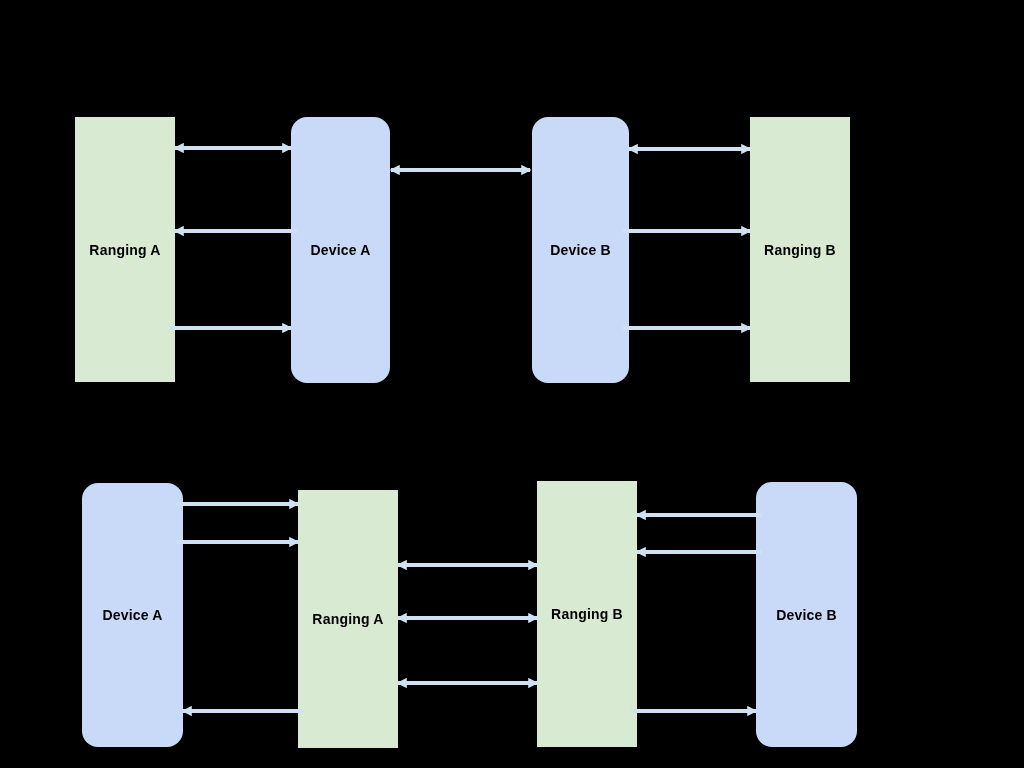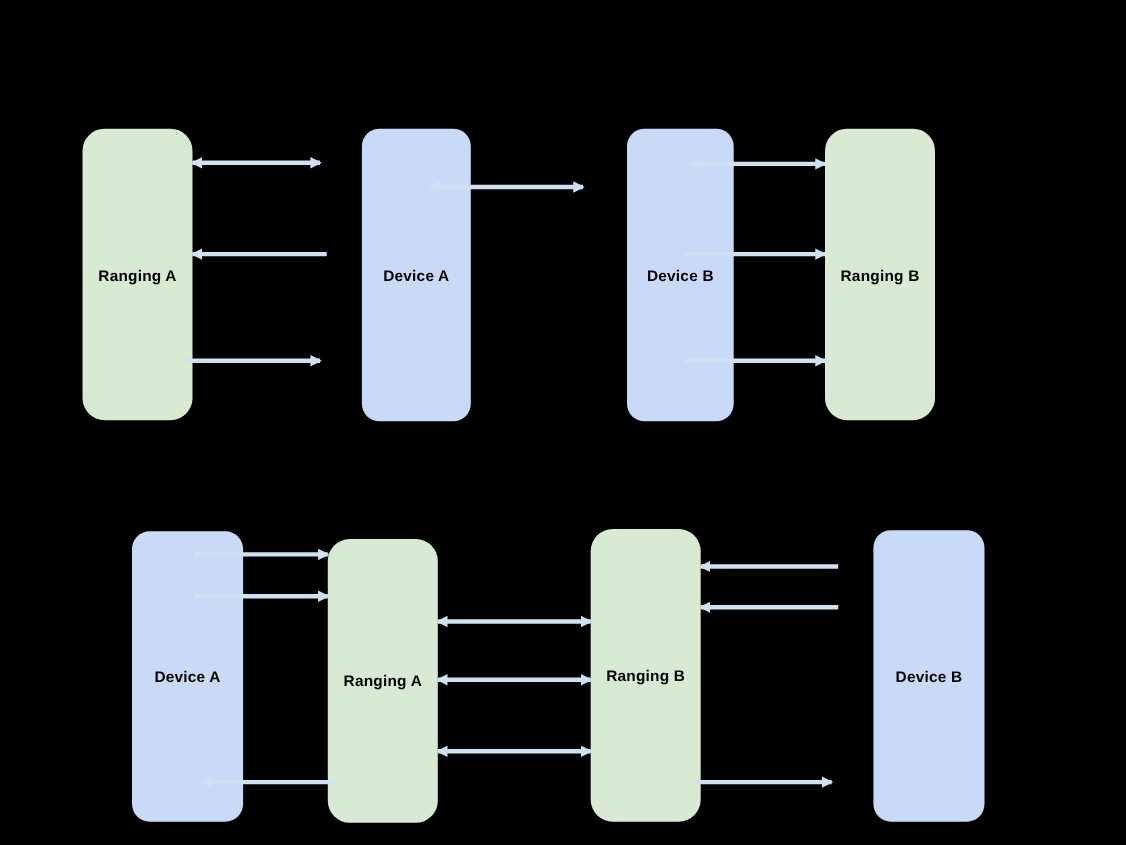--- a/index.html
+++ b/index.html
@@ -23,31 +23,30 @@
     width: 1024px;
     height: 768px;
     background: var(--background);
   }
   .box {
     position: absolute;
     display: flex;
     align-items: center;
     justify-content: center;
     box-sizing: border-box;
-    border-radius: 20px;
   }
   .box .label {
     font-size: 14px;
     font-weight: bold;
     color: var(--label-text);
     letter-spacing: 0.2px;
     white-space: nowrap;
   }
   .ranging { background: var(--ranging-box); }
-  .device  { background: var(--device-box); border-radius: 16px; margin-left: 38px; }
+  .device  { background: var(--device-box); border-radius: 16px; }
 
   
   .t-ranging-a { left: 75px;  top: 117px; width: 100px; height: 265px; }
   .t-device-a  { left: 291px; top: 117px; width: 99px;  height: 266px; }
   .t-device-b  { left: 532px; top: 117px; width: 97px;  height: 266px; }
   .t-ranging-b { left: 750px; top: 117px; width: 100px; height: 265px; }
 
   
   .b-device-a  { left: 82px;  top: 483px; width: 101px; height: 264px; }
   .b-ranging-a { left: 298px; top: 490px; width: 100px; height: 258px; }

